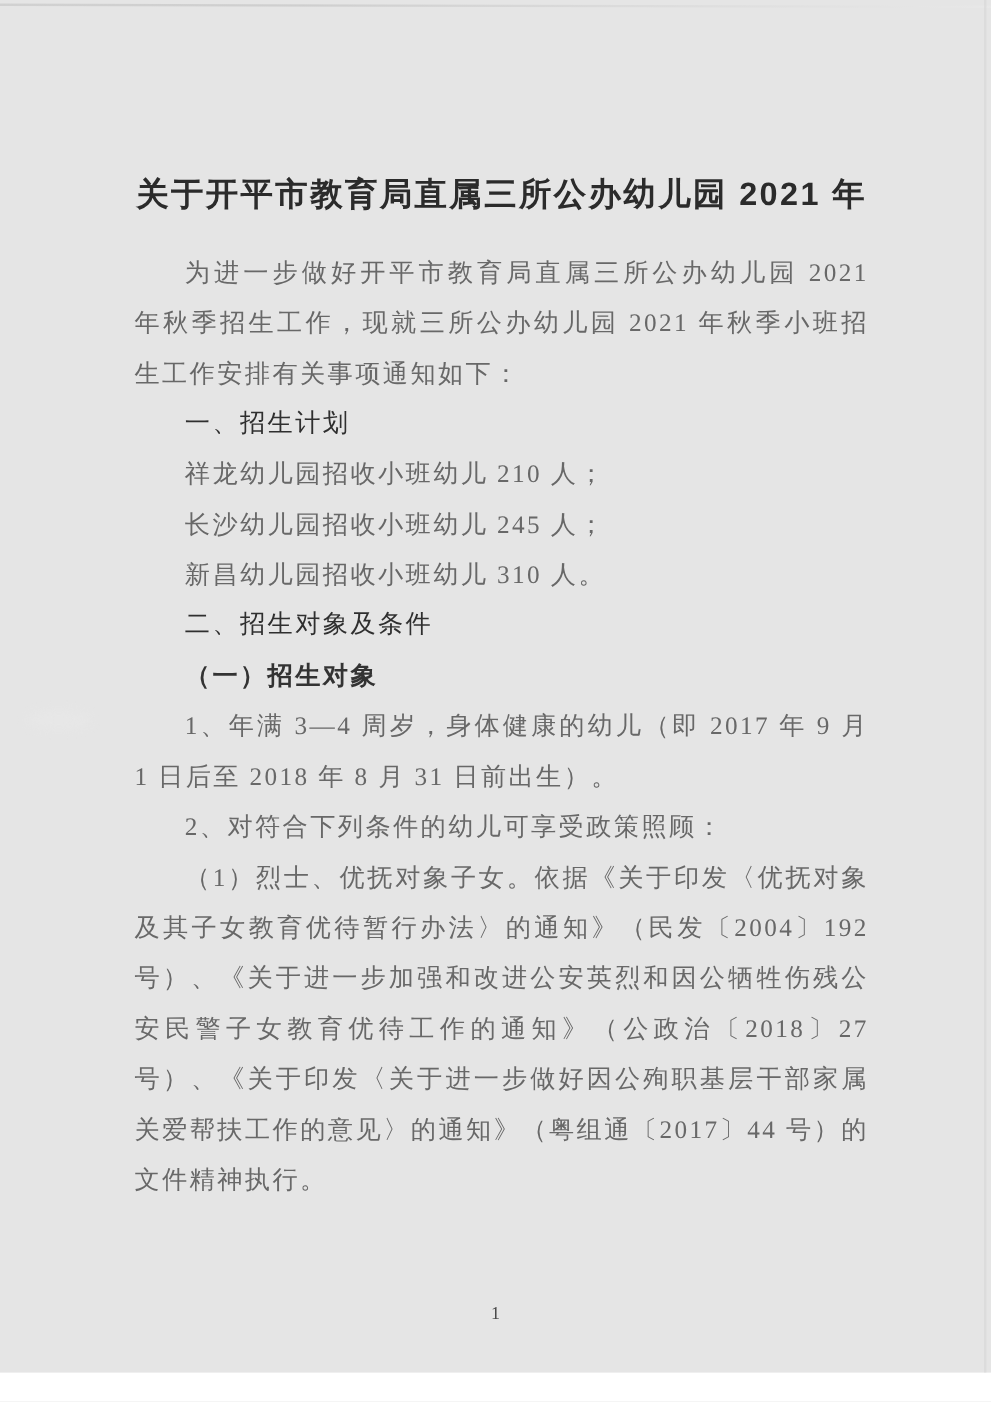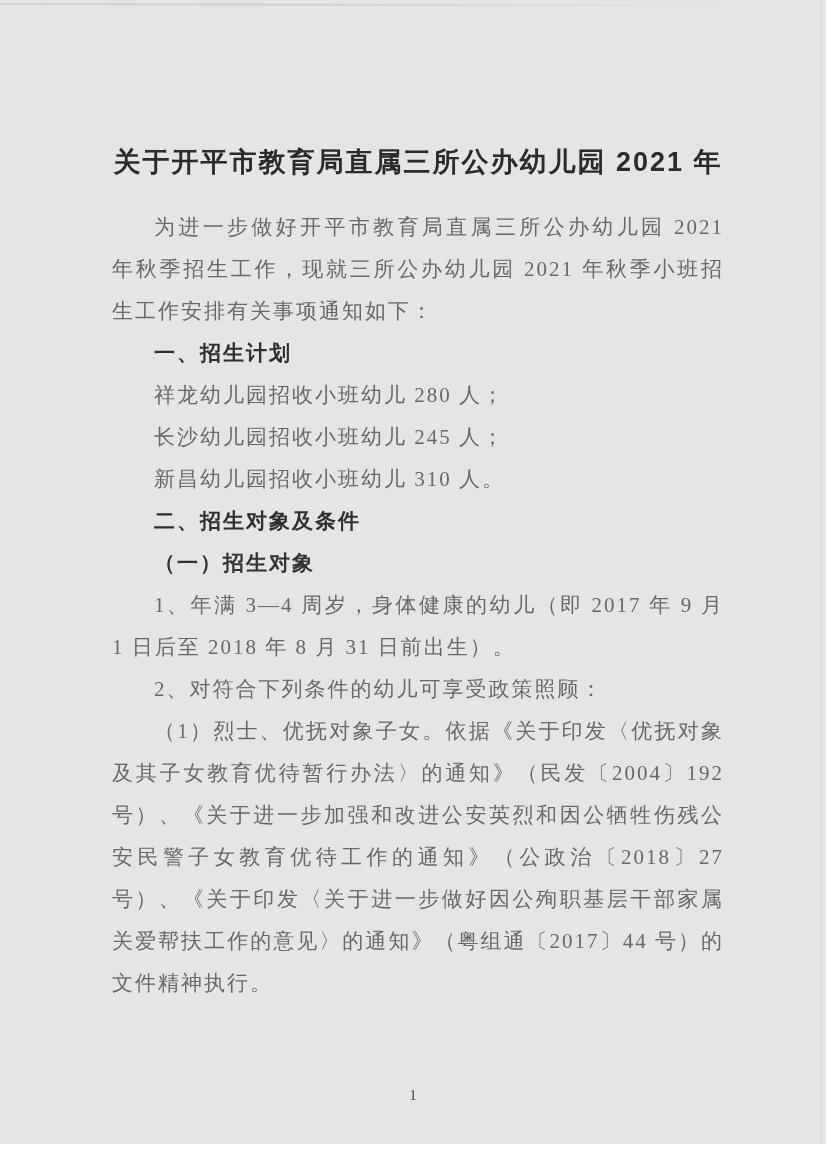--- a/index.html
+++ b/index.html
@@ -59,21 +59,21 @@
     margin: 0 0 16px 0;
   }
   .para {
     margin: 0;
     text-indent: 2em;
   }
   .heading-hei {
     margin: 0;
     text-indent: 2em;
     font-family: "Liberation Sans", sans-serif;
-    font-weight: 700;
+    font-weight: 400;
     color: #2f2f2f;
   }
   .heading-kai {
     margin: 0;
     text-indent: 2em;
     font-weight: 700;
     color: #333333;
   }
   .page-number {
     position: absolute;
@@ -97,21 +97,21 @@
 
   <div class="content">
 
     <h1 class="doc-title">
       <span>关于开平市教育局直属三所公办幼儿园 2021 年</span><br>
     </h1>
 
     <p class="para">为进一步做好开平市教育局直属三所公办幼儿园 2021 年秋季招生工作，现就三所公办幼儿园 2021 年秋季小班招生工作安排有关事项通知如下：</p>
 
     <p class="heading-hei">一、招生计划</p>
-    <p class="para">祥龙幼儿园招收小班幼儿 280 人；</p>
+    <p class="para">祥龙幼儿园招收小班幼儿 210 人；</p>
     <p class="para">长沙幼儿园招收小班幼儿 245 人；</p>
     <p class="para">新昌幼儿园招收小班幼儿 310 人。</p>
 
     <p class="heading-hei">二、招生对象及条件</p>
     <p class="heading-kai">（一）招生对象</p>
 
     <p class="para">1、年满 3—4 周岁，身体健康的幼儿（即 2017 年 9 月 1 日后至 2018 年 8 月 31 日前出生）。</p>
     <p class="para">2、对符合下列条件的幼儿可享受政策照顾：</p>
     <p class="para">（1）烈士、优抚对象子女。依据《关于印发〈优抚对象及其子女教育优待暂行办法〉的通知》（民发〔2004〕192 号）、《关于进一步加强和改进公安英烈和因公牺牲伤残公安民警子女教育优待工作的通知》（公政治〔2018〕27 号）、《关于印发〈关于进一步做好因公殉职基层干部家属关爱帮扶工作的意见〉的通知》（粤组通〔2017〕44 号）的文件精神执行。</p>
 

